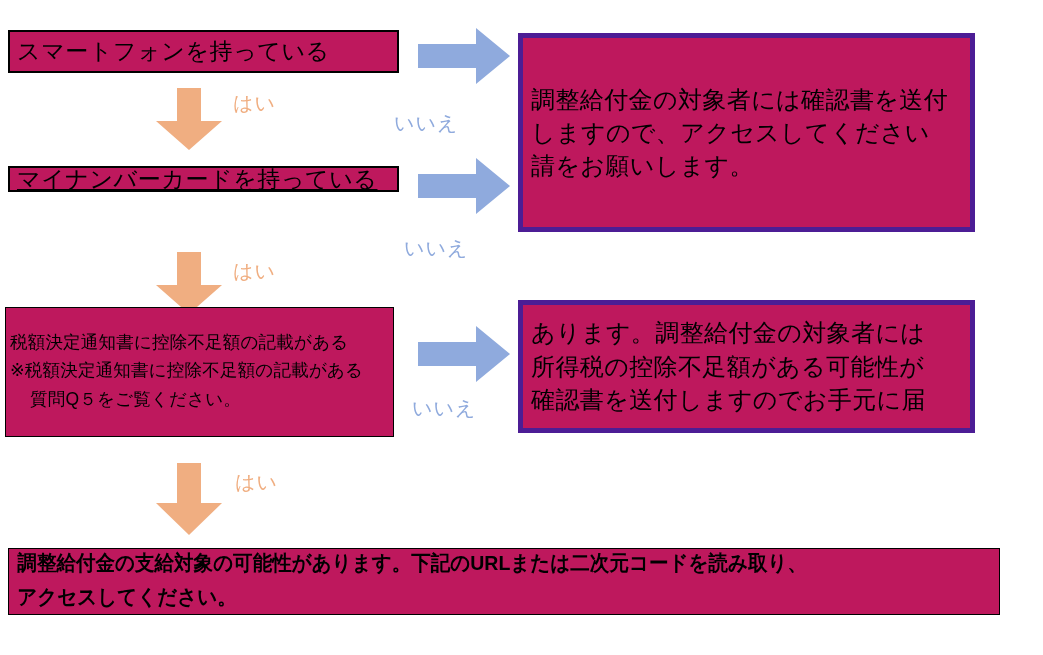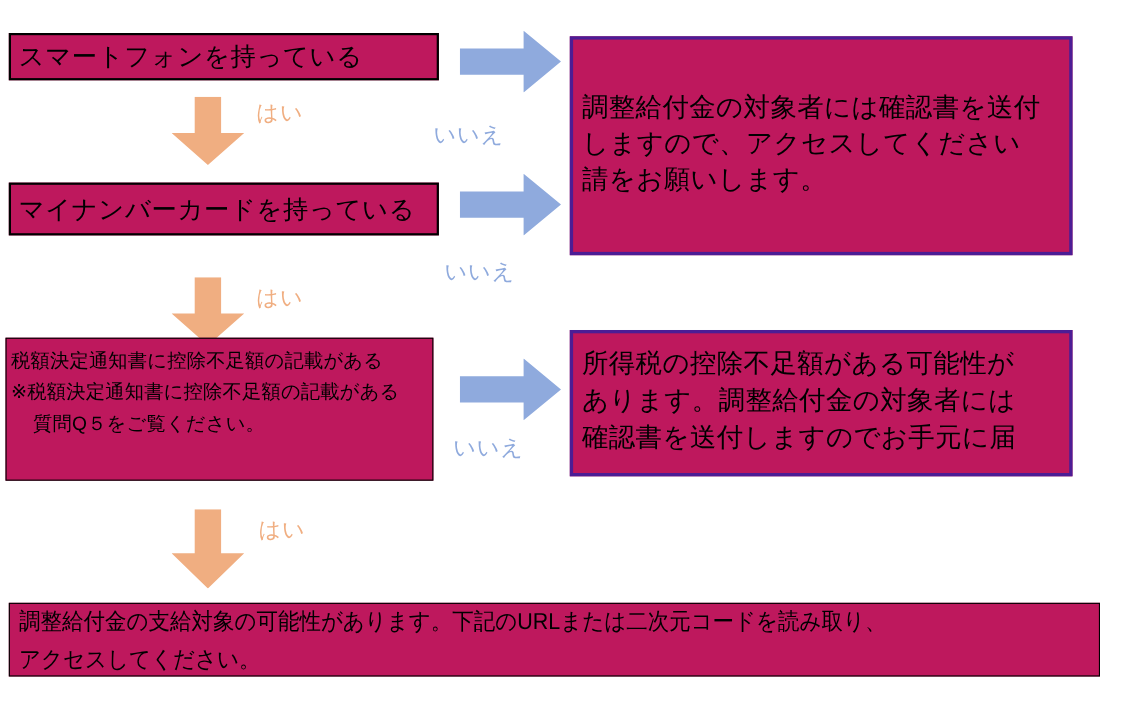--- a/index.html
+++ b/index.html
@@ -38,57 +38,57 @@
     line-height: 1.15;
     letter-spacing: 0.6px;
     padding-left: 7px;
     white-space: nowrap;
     color: #000000;
   }
 
   
   .notebox {
     border: 1px solid #000000;
-    padding: 6px 5px 4px 4px;
+    padding: 20px 5px 4px 4px;
   }
   .notebox .ntext {
     font-size: 17.5px;
     line-height: 1.62;
     letter-spacing: 0.2px;
     color: #000000;
     white-space: nowrap;
   }
   .notebox .indent {
     padding-left: 20px;
   }
 
   
   .resultbox {
-    border: 3px solid #4c1d95;
+    border: 5px solid #4c1d95;
     display: flex;
     align-items: center;
-    font-family: Liberation Mono, monospace;
   }
   .resultbox .rtext {
     font-size: 24px;
     line-height: 1.38;
     letter-spacing: 0.4px;
     padding: 0 6px 0 8px;
     color: #000000;
   }
   .resultbox.tall .rtext {
     font-size: 24px;
     line-height: 1.40;
   }
 
   
   .bottombox {
     border: 1px solid #000000;
     display: flex;
-    align-items: flex-start;
+    align-items: flex-end;
+    font-weight: bold;
   }
   .bottombox .btext {
     font-family: "Liberation Sans Narrow", "Liberation Sans", "DejaVu Sans Condensed", sans-serif;
     font-stretch: condensed;
     transform: scaleX(0.93);
     transform-origin: left center;
     font-size: 21px;
     line-height: 1.62;
     letter-spacing: 0px;
     padding: 0 6px 0 9px;
@@ -139,21 +139,21 @@
   <span class="label no" style="left:394px; top:97px;">いいえ</span>
 
   <div class="node resultbox" style="left:518px; top:33px; width:457px; height:199px;">
     <div>
       <div class="rtext">調整給付金の対象者には確認書を送付</div>
       <div class="rtext">しますので、アクセスしてください</div>
       <div class="rtext">請をお願いします。</div>
     </div>
   </div>
 
-  <div class="node qbox" style="left:8px; top:166px; width:391px; height:48px;">
+  <div class="node qbox" style="left:8px; top:166px; width:391px; height:26px;text-decoration:underline;">
     <span class="qtext">マイナンバーカードを持っている</span>
   </div>
 
   <span class="arrow" style="left:156px; top:252px; width:66px; height:62px;">
     <svg viewBox="0 0 66 62" preserveAspectRatio="none" aria-hidden="true">
       <polygon points="21,0 45,0 45,33 66,33 33,62 0,33 21,33" fill="#F0AE81"></polygon>
     </svg>
   </span>
   <span class="label yes" style="left:233px; top:261px;">はい</span>
 
@@ -172,22 +172,22 @@
 
   <span class="arrow" style="left:418px; top:326px; width:92px; height:56px;">
     <svg viewBox="0 0 92 56" preserveAspectRatio="none" aria-hidden="true">
       <polygon points="0,16 58,16 58,0 92,28 58,56 58,40 0,40" fill="#8FAADD"></polygon>
     </svg>
   </span>
   <span class="label no" style="left:412px; top:382px;">いいえ</span>
 
   <div class="node resultbox tall" style="left:518px; top:300px; width:457px; height:133px;">
     <div>
+      <div class="rtext">あります。調整給付金の対象者には</div>
       <div class="rtext">所得税の控除不足額がある可能性が</div>
-      <div class="rtext">あります。調整給付金の対象者には</div>
       <div class="rtext">確認書を送付しますのでお手元に届</div>
     </div>
   </div>
 
   <span class="arrow" style="left:156px; top:463px; width:66px; height:72px;">
     <svg viewBox="0 0 66 72" preserveAspectRatio="none" aria-hidden="true">
       <polygon points="21,0 45,0 45,40 66,40 33,72 0,40 21,40" fill="#F0AE81"></polygon>
     </svg>
   </span>
   <span class="label yes" style="left:235px; top:472px;">はい</span>

